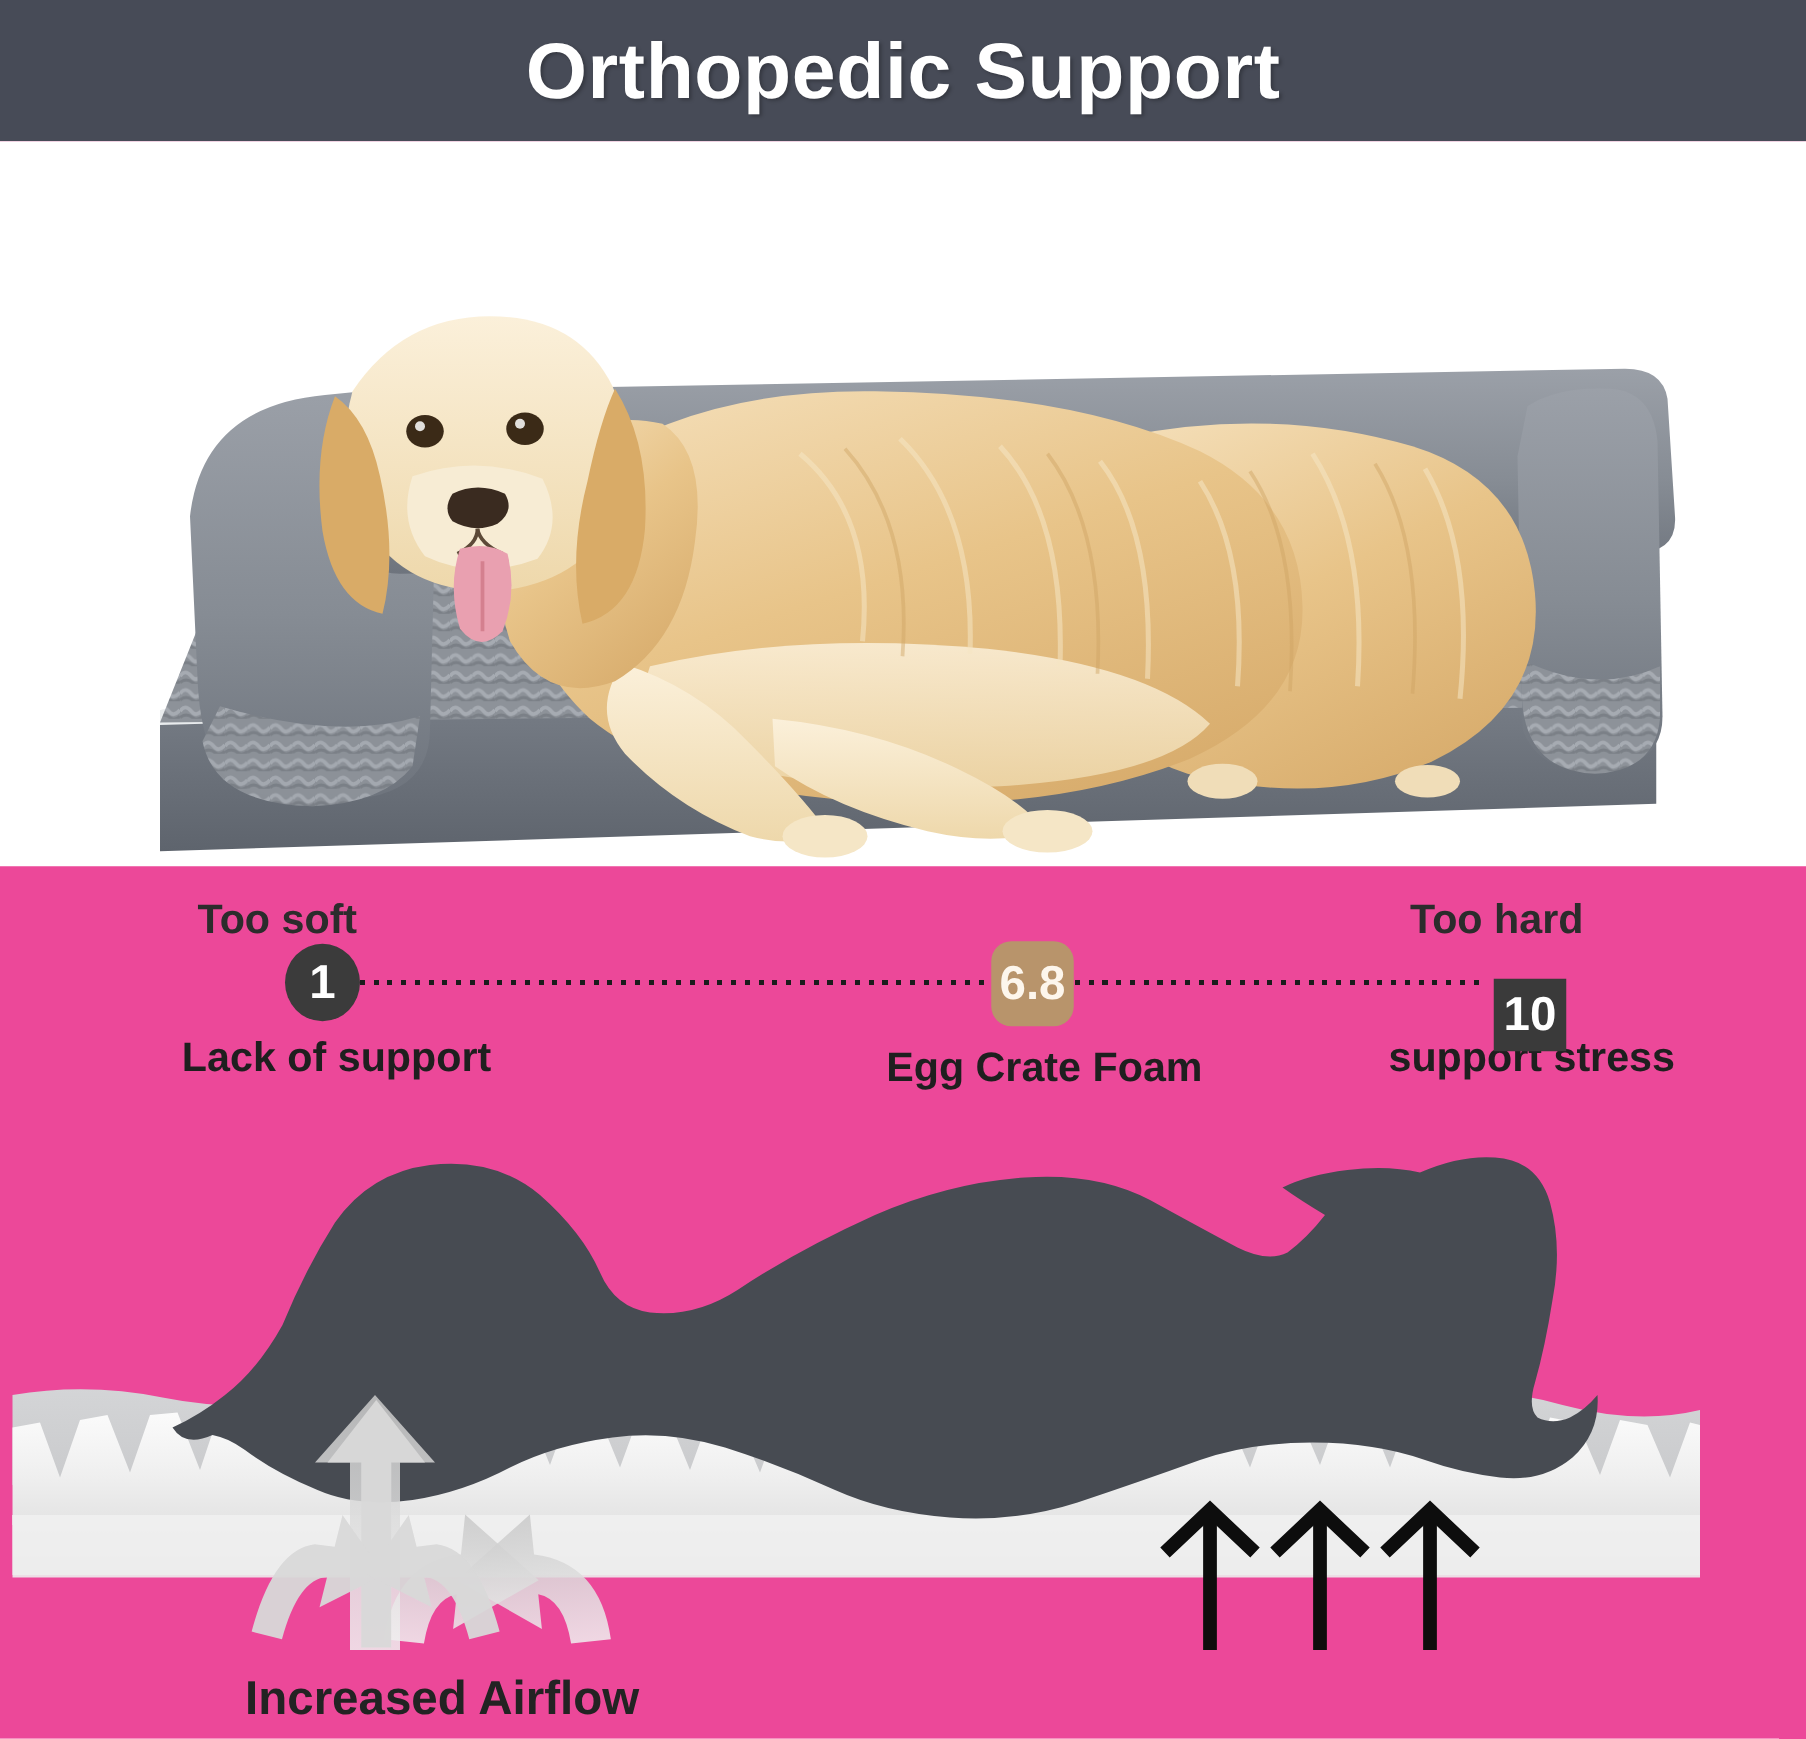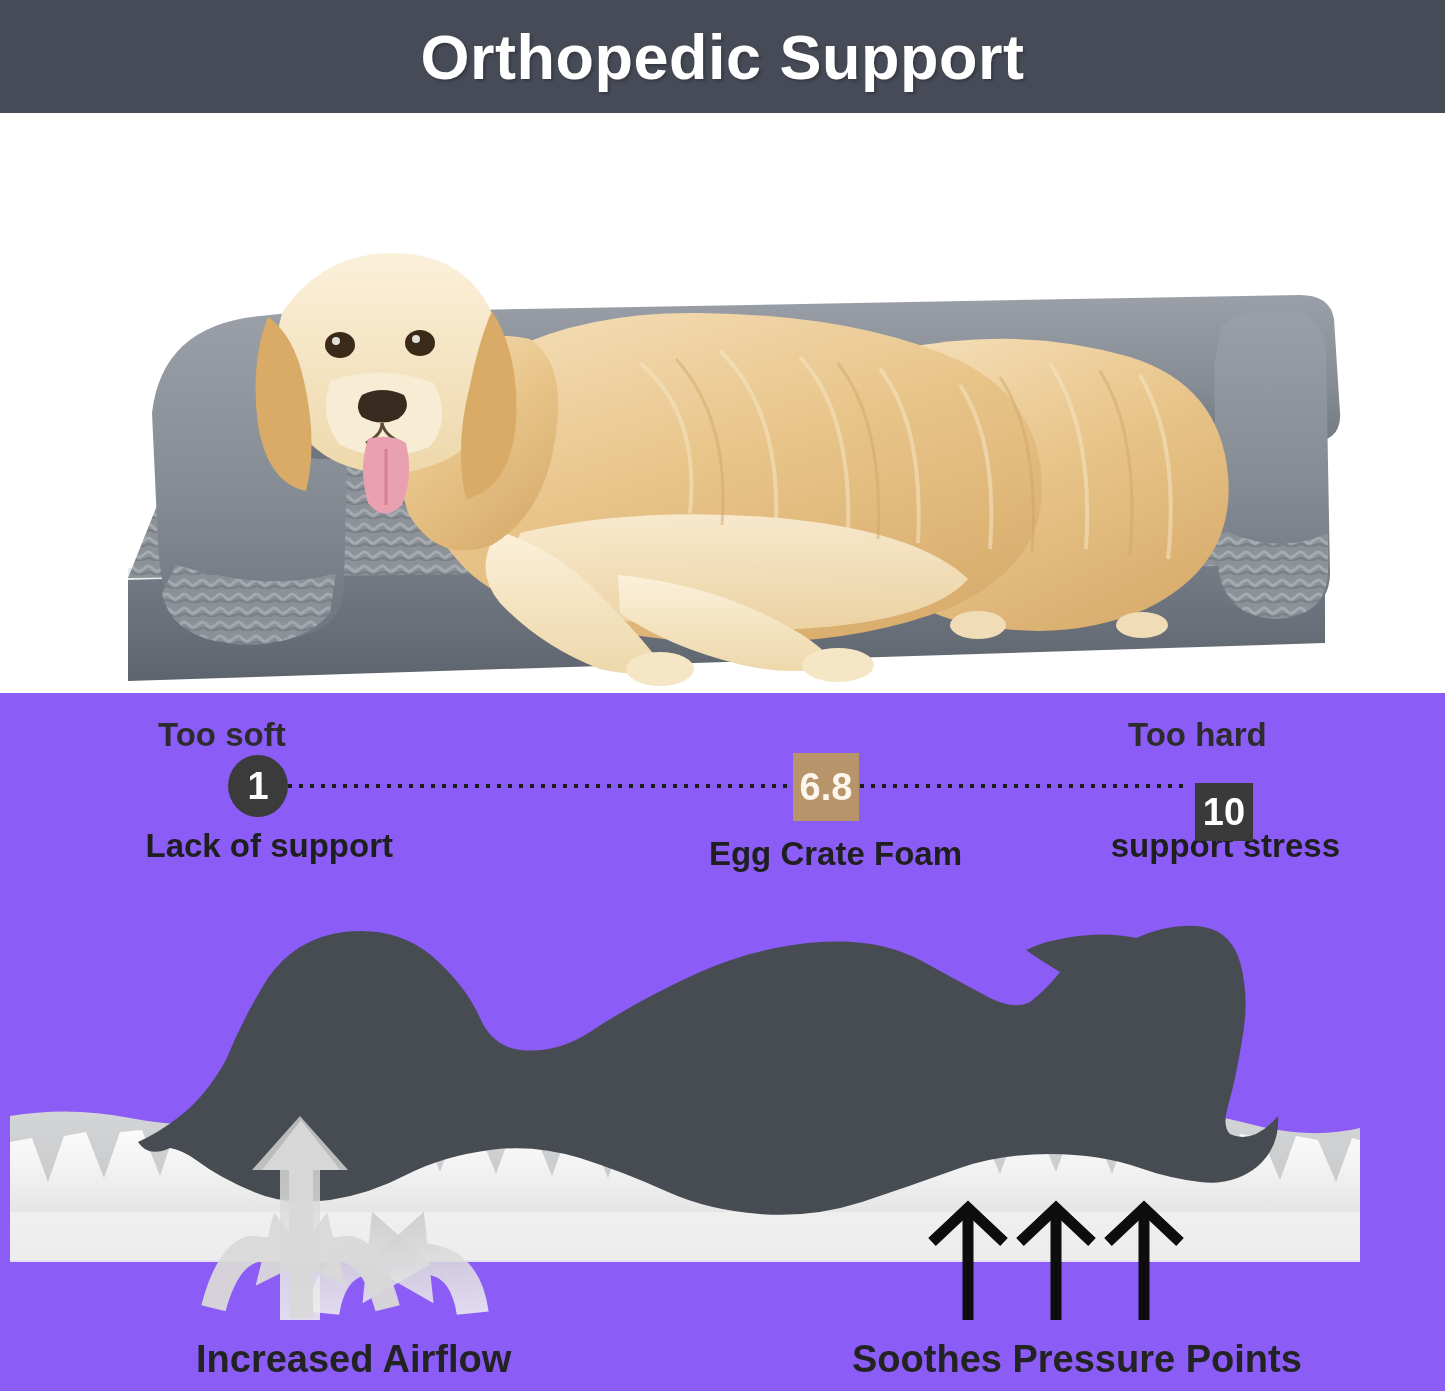--- a/index.html
+++ b/index.html
@@ -7,21 +7,21 @@
     padding: 0;
     background: #ffffff;
   }
   body {
     font-family: "Liberation Sans", sans-serif;
   }
   #page {
     position: relative;
     width: 1445px;
     height: 1391px;
-    background: #8b5cf6;
+    background: #ec4899;
     overflow: hidden;
   }
 
   
   .header-bar {
     position: absolute;
     left: 0;
     top: 0;
     width: 1445px;
     height: 113px;
@@ -101,21 +101,21 @@
   .badge-1 {
     left: 228px; top: 755px;
     width: 60px; height: 62px;
     border-radius: 50%;
     background: #3b3b3b;
     font-size: 38px;
   }
   .badge-68 {
     left: 793px; top: 753px;
     width: 66px; height: 68px;
-    border-radius: 0;
+    border-radius: 16px;
     background: #b8946b;
     font-size: 38px;
     color: #fdf6ec;
   }
   .badge-10 {
     left: 1195px; top: 783px;
     width: 58px; height: 58px;
     border-radius: 0;
     background: #3a3a3a;
     font-size: 38px;
@@ -356,15 +356,14 @@
         </g>
         <g>
           <line x1="1144" y1="400" x2="1144" y2="290"></line>
           <polyline points="1108,322 1144,288 1180,322" stroke-width="11"></polyline>
         </g>
       </g>
     </svg>
   </div>
 
   <div class="bottom-label lbl-airflow">Increased Airflow</div>
-  <div class="bottom-label lbl-pressure">Soothes Pressure Points</div>
 
 </div>
 
 </body></html>

